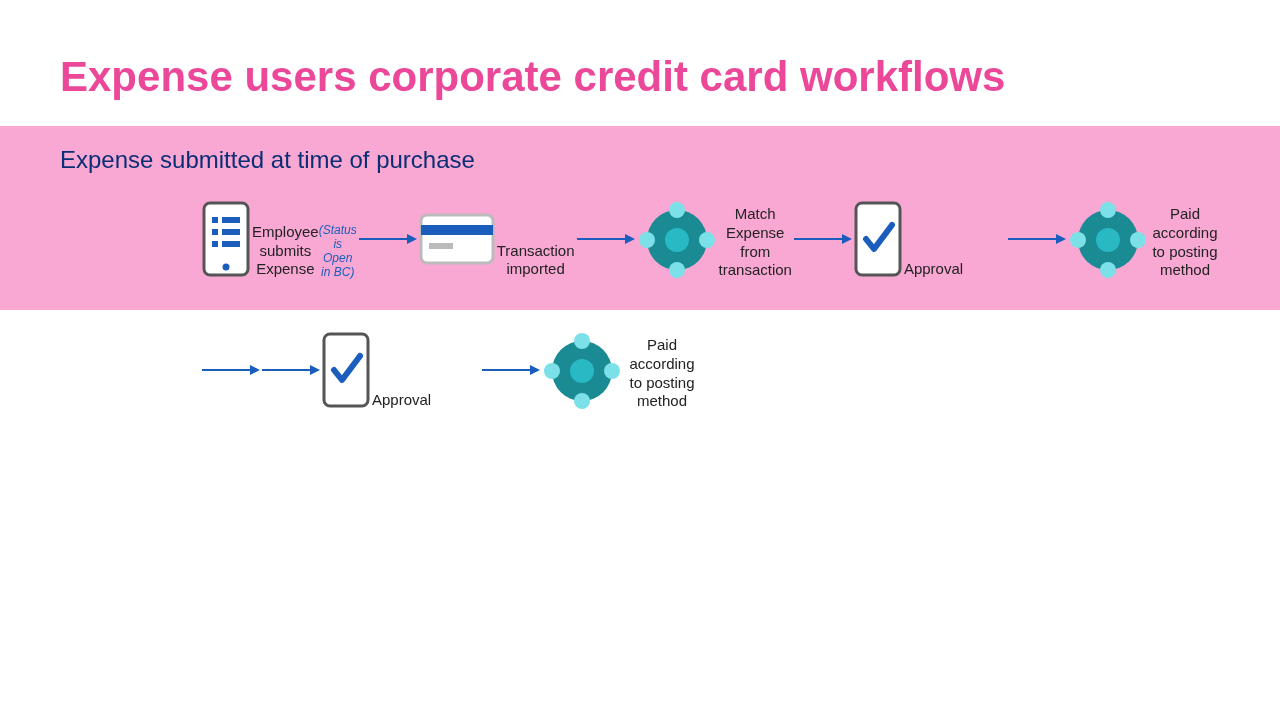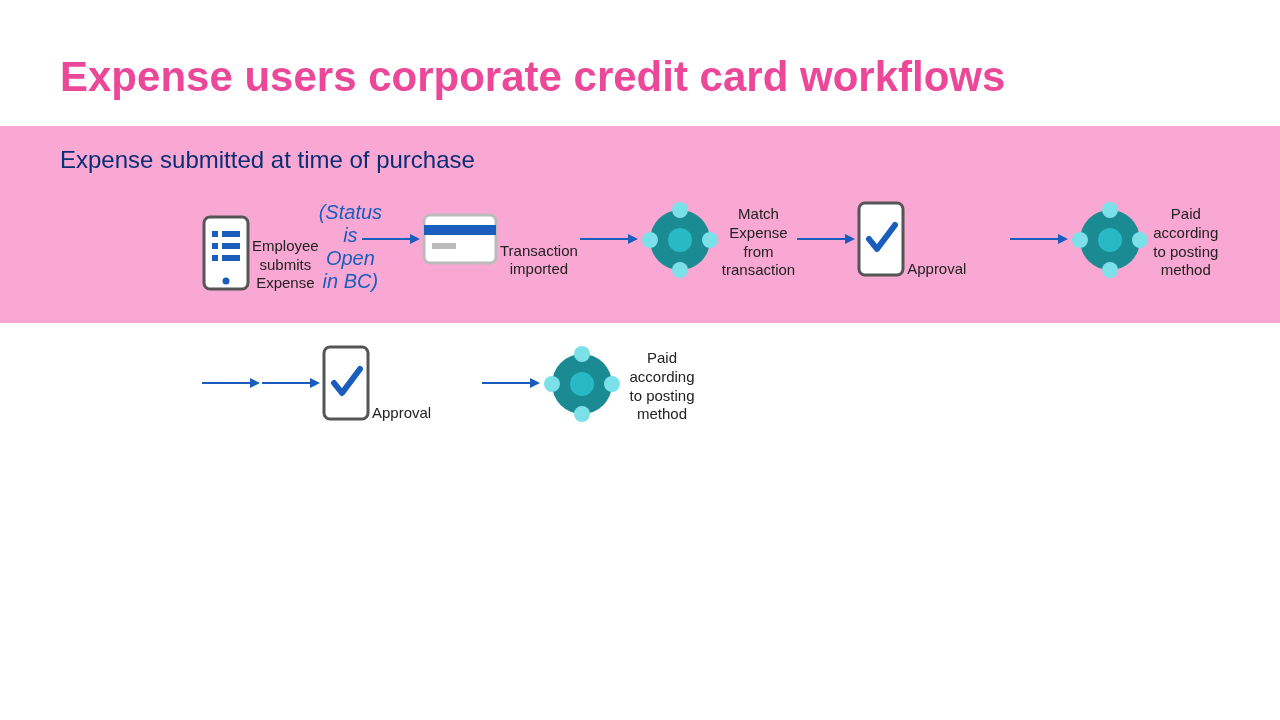--- a/index.html
+++ b/index.html
@@ -49,21 +49,21 @@
     align-items: center;
     justify-content: center;
   }
   .step .label {
     font-size: 15px;
     color: #222;
     margin-top: 6px;
     line-height: 1.25;
   }
   .step .sublabel {
-    font-size: 20px;
+    font-size: 12px;
     font-style: italic;
     color: #1a5dbd;
     margin-top: 2px;
   }
   .arrow {
     height: 80px;
     display: flex;
     align-items: center;
     width: 60px;
     flex: 0 0 auto;

